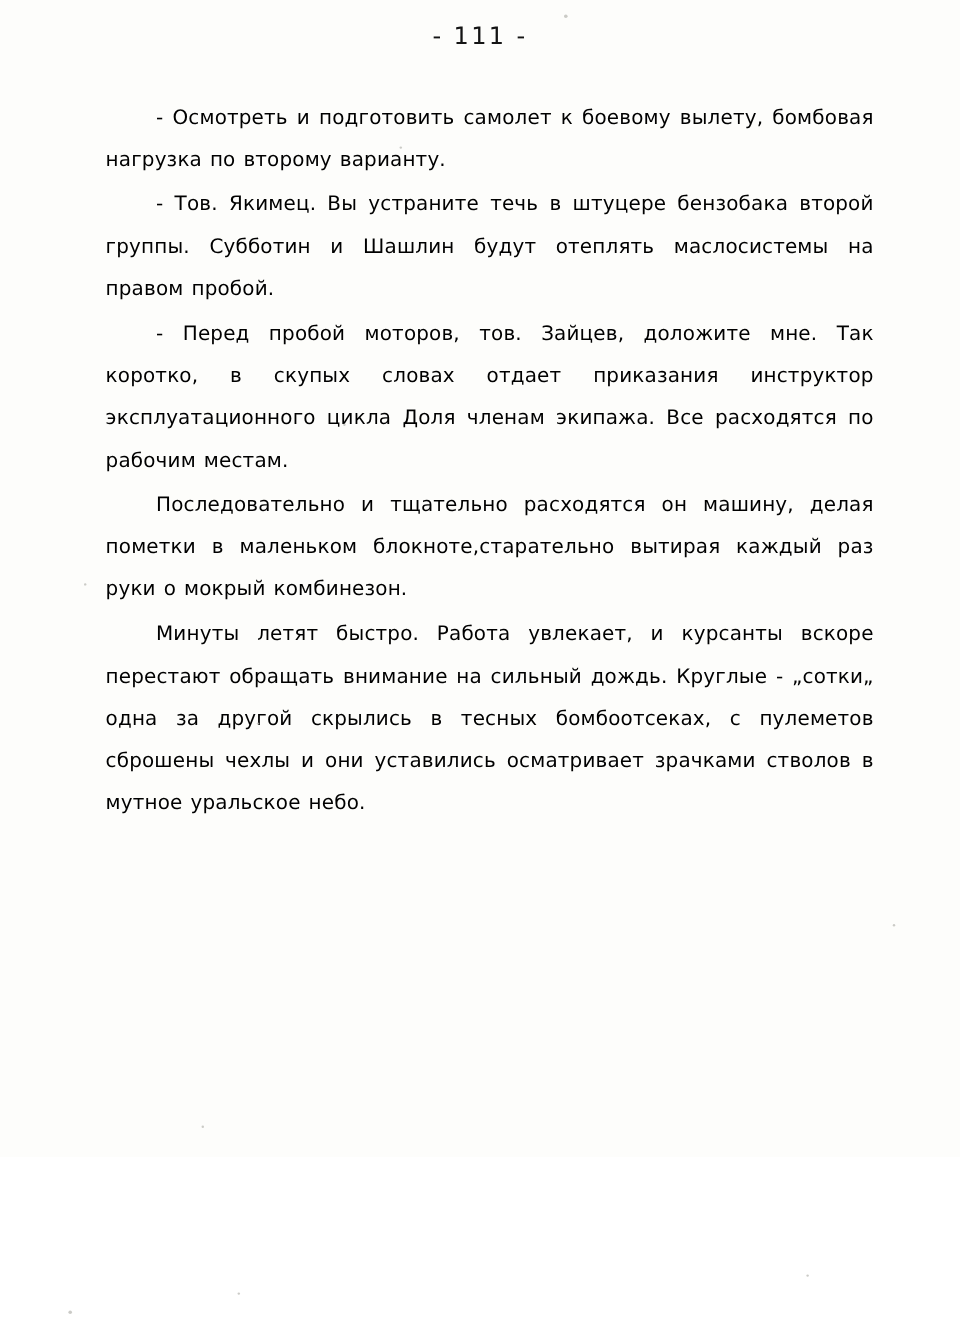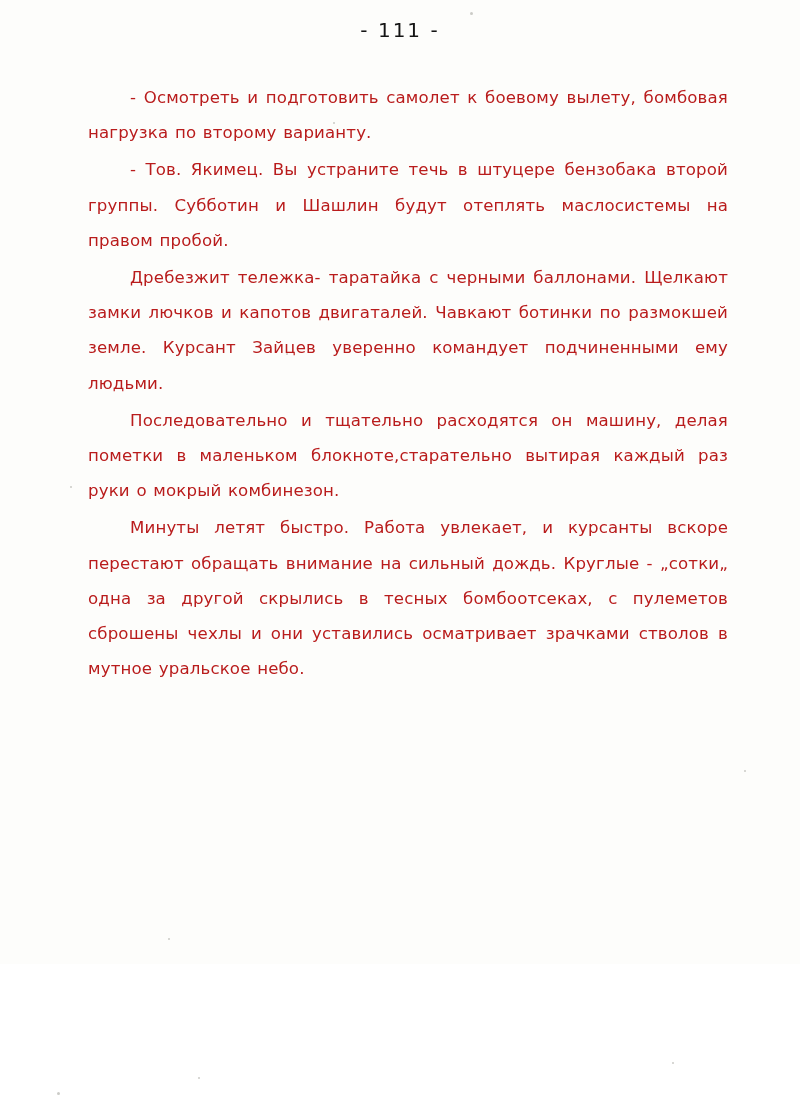--- a/index.html
+++ b/index.html
@@ -39,21 +39,21 @@
     top: 80px;
     left: 88px;
     width: 640px;
   }
   .para {
     margin: 0 0 2px 0;
     font-size: 16.6px;
     line-height: 35.2px;
     text-align: justify;
     text-indent: 42px;
-    color: #b91c1c;
+    color: #000000;
     font-family: "DejaVu Sans", sans-serif;
     letter-spacing: 0.15px;
     word-spacing: 1.2px;
   }
   .para.last { text-align: justify; }
   .para:last-child { margin-bottom: 0; }
 
   
   .speck {
     position: absolute;
@@ -65,21 +65,21 @@
 </head>
 <body>
 
 <div class="page">
 
   <div class="page-number">- 111 -</div>
 
   <div class="body-text">
     <p class="para">- Осмотреть и подготовить самолет к боевому вылету, бомбовая нагрузка по второму варианту.</p>
     <p class="para">- Тов. Якимец. Вы устраните течь в штуцере бензобака второй группы. Субботин и Шашлин будут отеплять маслосистемы на правом пробой.</p>
-    <p class="para">Дребезжит тележка- таратайка с черными баллонами. Щелкают замки лючков и капотов двигаталей. Чавкают ботинки по размокшей земле. Курсант Зайцев уверенно командует подчиненными ему людьми.</p>
+    <p class="para">- Перед пробой моторов, тов. Зайцев, доложите мне. Так коротко, в скупых словах отдает приказания инструктор эксплуатационного цикла Доля членам экипажа. Все расходятся по рабочим местам.</p>
     <p class="para">Последовательно и тщательно расходятся он машину, делая пометки в маленьком блокноте,старательно вытирая каждый раз руки о мокрый комбинезон.</p>
     <p class="para last">Минуты летят быстро. Работа увлекает, и курсанты вскоре перестают обращать внимание на сильный дождь. Круглые - „сотки„ одна за другой скрылись в тесных бомбоотсеках, с пулеметов сброшены чехлы и они уставились осматривает зрачками стволов в мутное уральское небо.</p>
   </div>
 
   <span class="speck" style="left:470px; top:12px; width:3px; height:3px;"></span>
   <span class="speck" style="left:333px; top:122px; width:2px; height:2px;"></span>
   <span class="speck" style="left:286px; top:353px; width:2px; height:2px;"></span>
   <span class="speck" style="left:214px; top:602px; width:2px; height:2px;"></span>
   <span class="speck" style="left:168px; top:938px; width:2px; height:2px;"></span>
   <span class="speck" style="left:57px; top:1092px; width:3px; height:3px;"></span>

